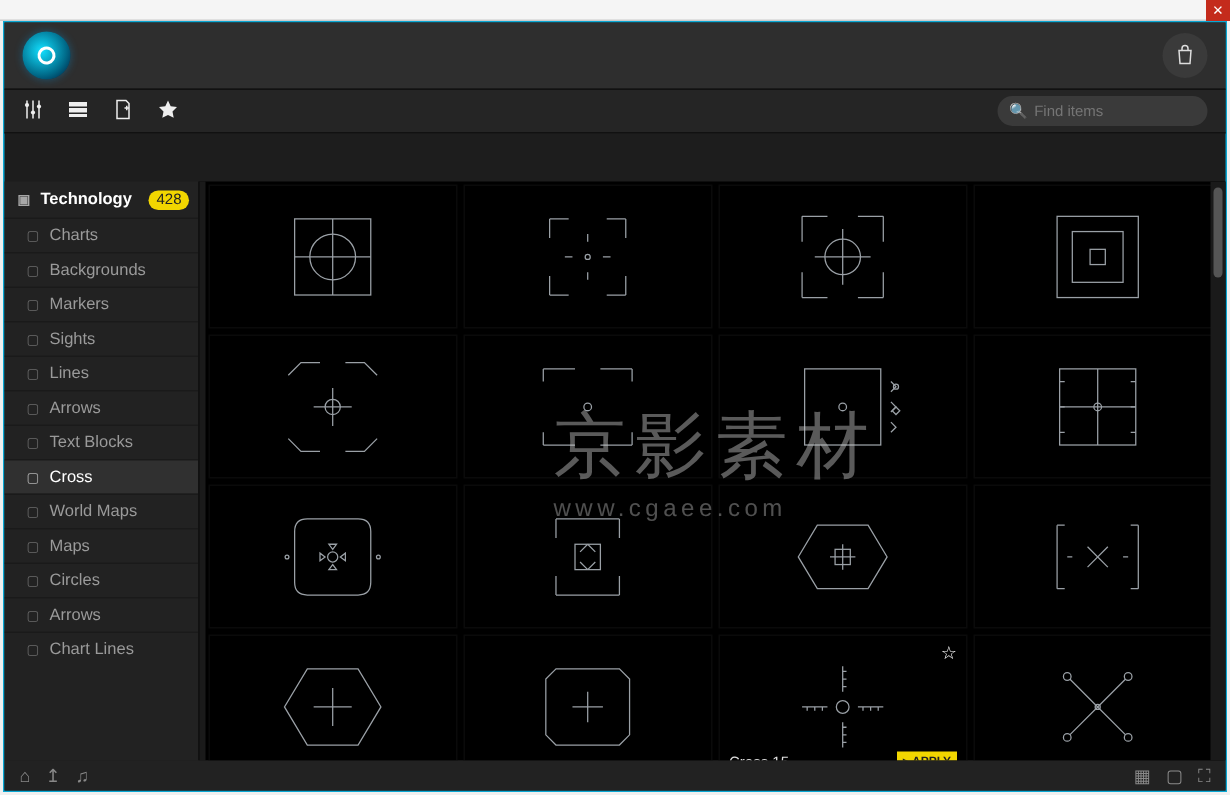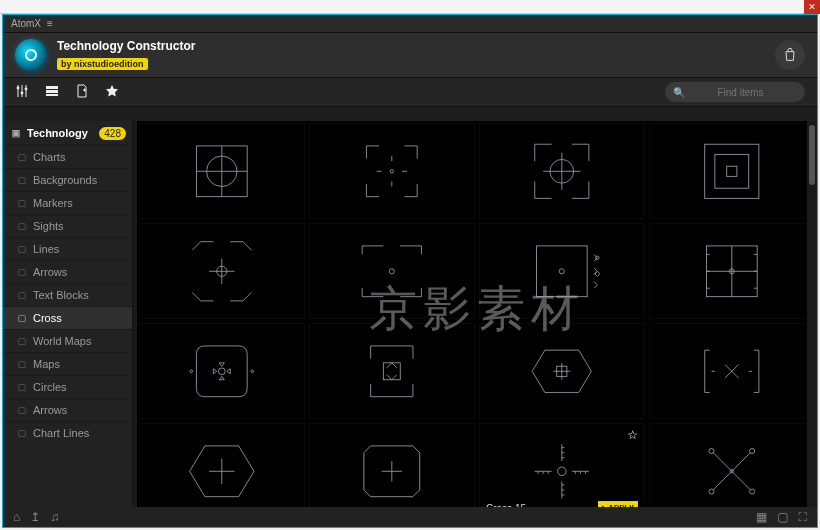--- a/index.html
+++ b/index.html
@@ -14,21 +14,21 @@
   .logo-inner{ width:12px;height:12px;border:2px solid #fff;border-radius:50%; transform:rotate(30deg); position:relative;}
   .title-block { flex:0 0 auto; color:#fff; }
   .title-block .t { font-size:12px; font-weight:700; }
   .title-block .by { font-size:9px; background:#f2d600; color:#222; padding:1px 4px; border-radius:2px; display:inline-block; font-weight:700;}
   .header-spacer{flex:1;}
   .bag { width:30px;height:30px;border-radius:50%; background:#3a3a3a; display:flex;align-items:center;justify-content:center; color:#ddd; cursor:pointer;}
   .toolbar { height:30px; background:#252525; display:flex; align-items:center; padding:0 12px; gap:16px; border-top:1px solid #111; border-bottom:1px solid #111;}
   .toolbar .ticon { color:#eee; font-size:14px; cursor:pointer; }
   .toolbar-spacer{flex:1;}
   .search { background:#3a3a3a; color:#aaa; border-radius:12px; height:20px; width:140px; display:flex;align-items:center; padding:0 8px; font-size:10px; gap:4px;}
-  .search input{ background:transparent;border:0;outline:0;color:#ddd;font-size:10px; width:100%;margin-left:28px;}
+  .search input{ background:transparent;border:0;outline:0;color:#ddd;font-size:10px; width:100%;}
   .body { position:absolute; top:106px; bottom:20px; left:0; right:0; display:flex; }
   .sidebar { width:130px; background:#222; border-right:1px solid #111; overflow:hidden; display:flex; flex-direction:column;}
   .root-item { display:flex; align-items:center; gap:6px; padding:6px 8px; color:#fff; font-size:11px; font-weight:600; position:relative;}
   .badge { background:#f2d600; color:#222; font-size:10px; font-weight:400; border-radius:9px; padding:1px 5px; position:absolute; right:6px;}
   .side-item { display:flex; align-items:center; gap:6px; padding:5px 8px 5px 14px; color:#9a9a9a; font-size:11px; cursor:pointer; border-top:1px solid #1a1a1a;}
   .side-item.active{ color:#fff; background:#303030;}
   .side-ic { width:10px; height:10px; flex:0 0 10px; opacity:.6; display:inline-flex;align-items:center;justify-content:center; font-size:9px;}
   .grid-wrap { flex:1; background:#000; position:relative; overflow:hidden; border-left:4px solid #1a1a1a;}
   .grid { display:grid; grid-template-columns:repeat(4, 1fr); grid-auto-rows:96px; gap:4px; padding:2px; }
   .cell { background:#000; position:relative; display:flex;align-items:center;justify-content:center; border:1px solid #0a0a0a;}
@@ -47,33 +47,25 @@
   .scrollbar-v .thumb{ position:absolute; left:2px; right:2px; top:4px; height:60px; background:#555; border-radius:3px;}
 </style>
 </head>
 <body>
 
 <div class="outer">
   <div class="chrome-top"></div>
   <div class="win-close">✕</div>
 
   <div class="panel">
-    <div class="panel-tab">
-      <span>AtomX</span>
-      <span style="margin-left:6px">≡</span>
-    </div>
 
     <div class="header">
       <div class="logo">
           <div class="logo-inner"></div>
         </div>
-      <div class="title-block">
-        <div class="t">Technology Constructor</div>
-        <span class="by">by nixstudioedition</span>
-      </div>
       <div class="header-spacer"></div>
       <div class="bag">
         <svg width="16" height="16" viewBox="0 0 24 24">
             <path d="M6 7h12l-1 13H7z M9 7V5a3 3 0 016 0v2" stroke="#ddd" fill="none" stroke-width="1.5"></path>
           </svg>
       </div>
     </div>
 
     <div class="toolbar">
       <span class="ticon"><svg width="14" height="14" viewBox="0 0 14 14">
@@ -289,20 +281,21 @@
                 <circle cx="50" cy="50" r="2"></circle>
               </svg>
             </div>
         </div>
         <div class="scrollbar-v">
             <div class="thumb"></div>
           </div>
 
         <div class="watermark">
           <div class="cn">京影素材</div>
+          <div class="en">www.cgaee.com</div>
         </div>
       </div>
     </div>
 
     <div class="footer">
       <span class="fbtn">⌂</span>
       <span class="fbtn">↥</span>
       <span class="fbtn">♫</span>
       <span class="spacer"></span>
       <span class="fbtn">▦</span>

